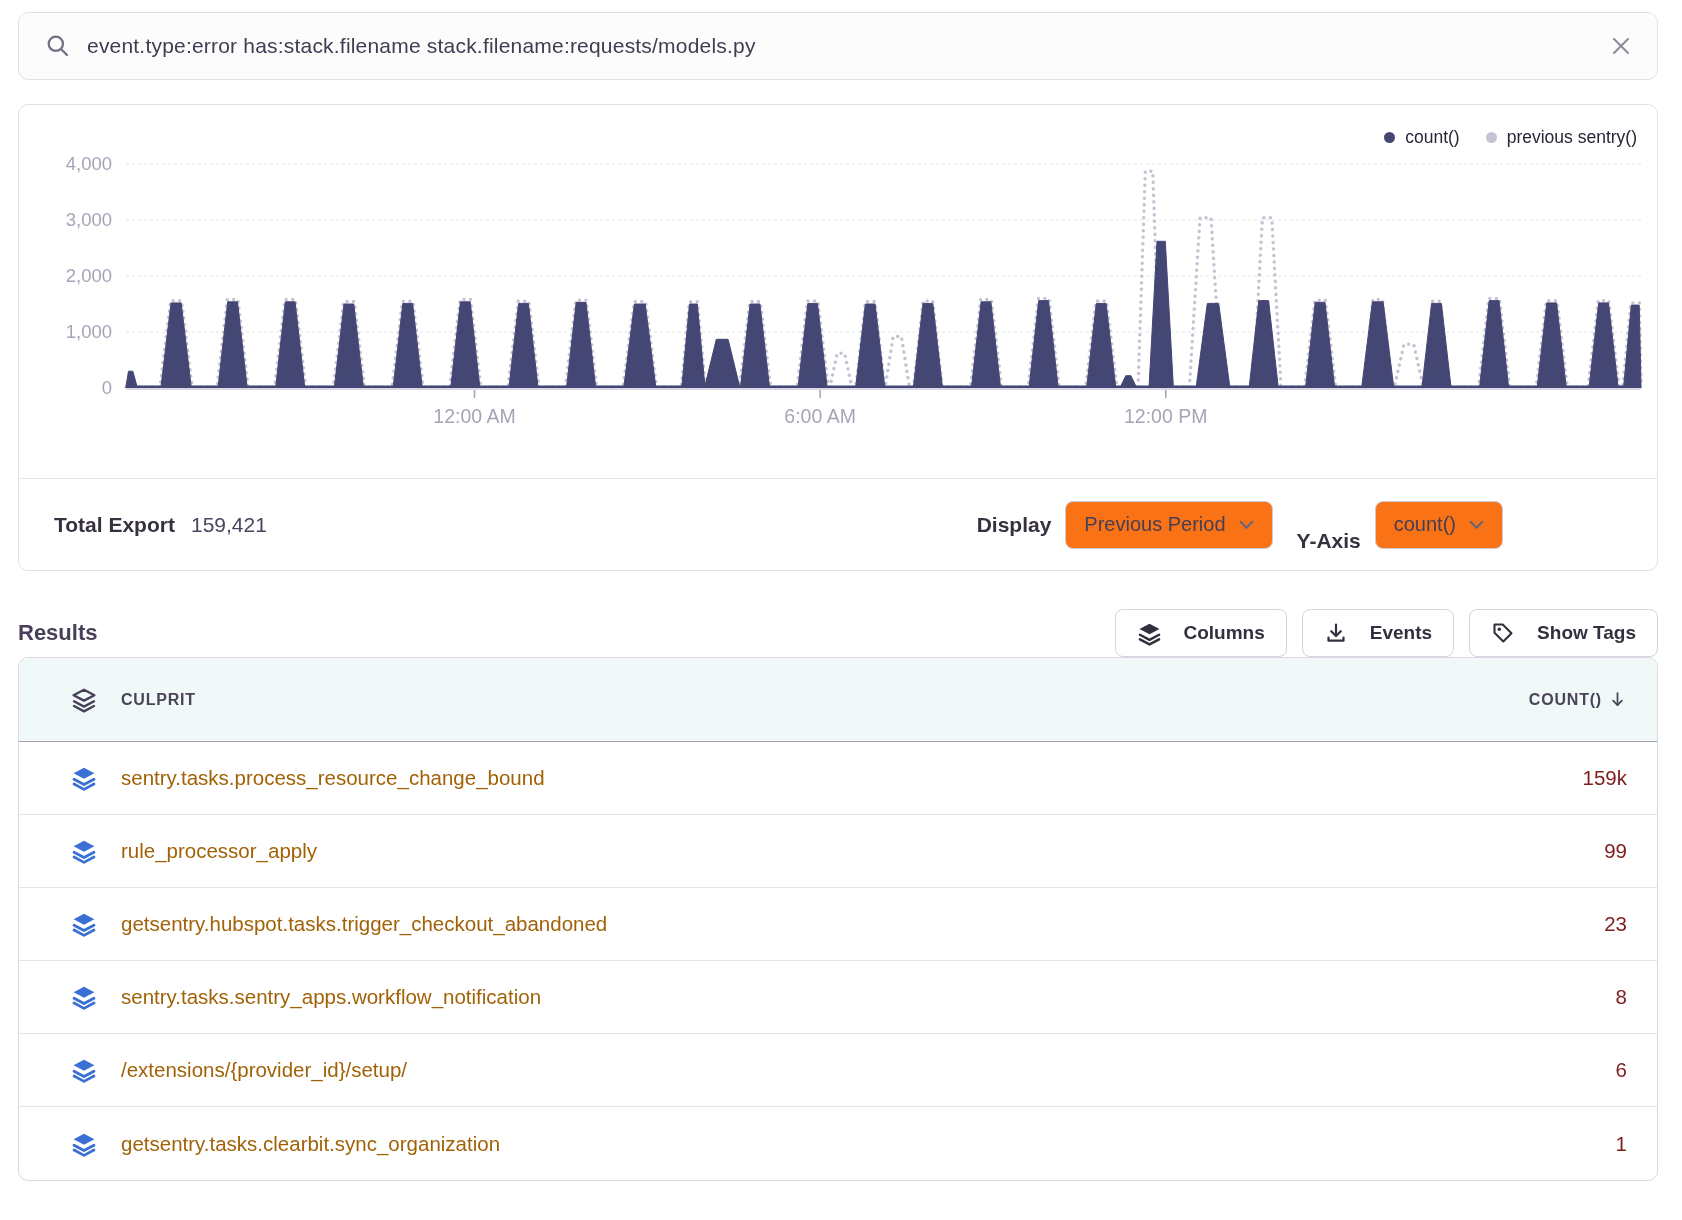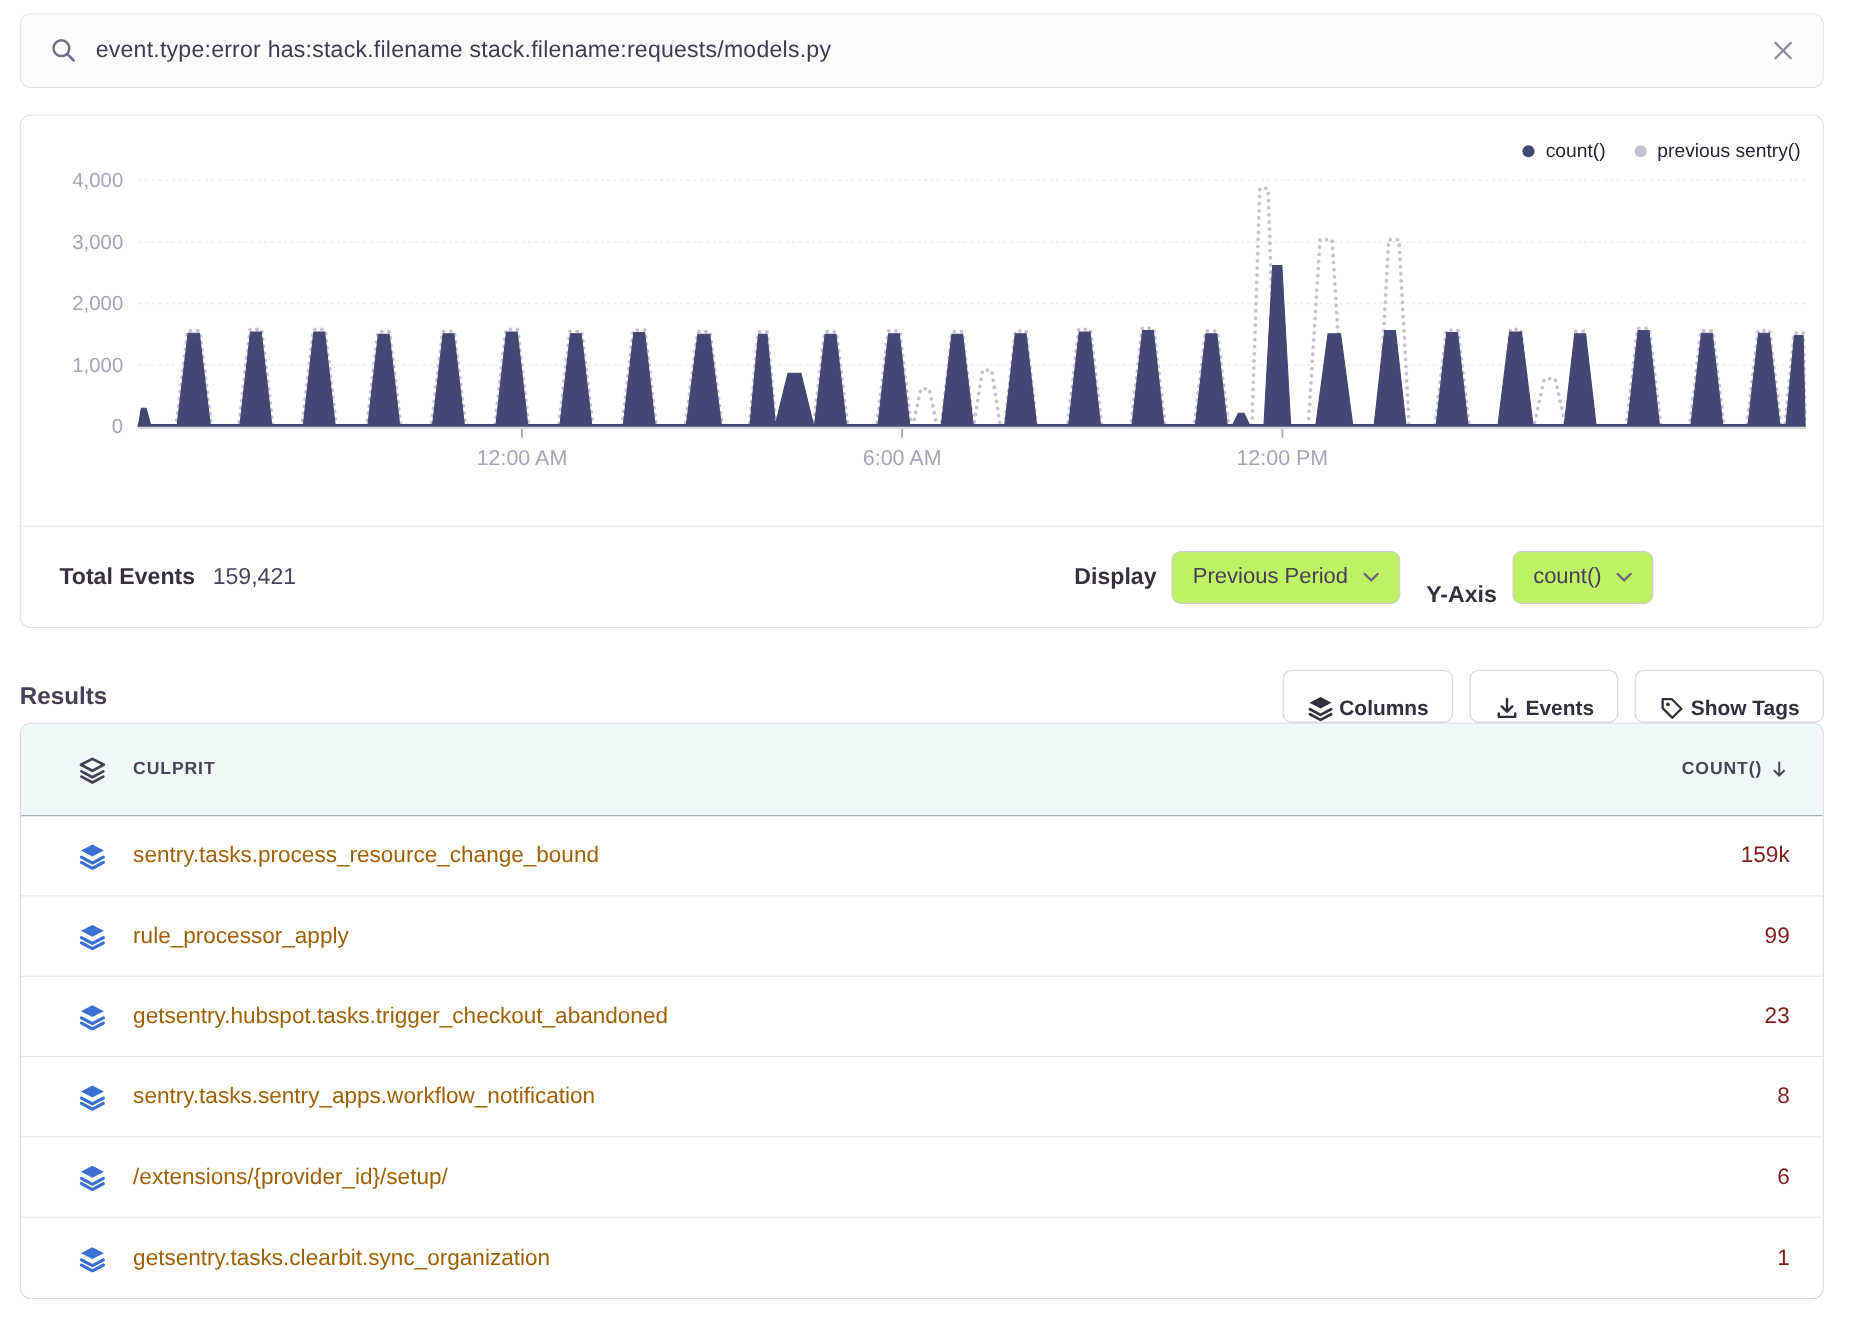--- a/index.html
+++ b/index.html
@@ -19,30 +19,30 @@
   .legend-item { display:flex; align-items:center; gap:10px; cursor:pointer; }
   .legend-dot { width:11px; height:11px; border-radius:50%; }
   .legend-label { font-size:17.5px; color:#2a2535; }
   .chart-svg { position:absolute; top:10px; left:0; }
 
   .panel-footer { position:absolute; left:0; right:0; bottom:0; height:92px; border-top:1.5px solid #e8e5ee;
     display:flex; align-items:center; padding:0 154px 0 35px; }
   .fe-label { font-size:21px; font-weight:bold; color:#37313f; }
   .fe-value { font-size:21px; color:#4b4460; margin-left:16px; }
   .spacer { flex:1; }
-  .dropdown-btn { height:48px; background:#bef264; border:1.5px solid #cfcadb; border-radius:8px; display:flex; align-items:center;
+  .dropdown-btn { height:48px; background:#f97316; border:1.5px solid #cfcadb; border-radius:8px; display:flex; align-items:center;
     gap:13px; padding:0 18px; font-size:20px; color:#453e55; cursor:pointer; font-family:inherit; }
   .ml14 { margin-left:14px; } .ml24 { margin-left:24px;margin-top:32px; }
 
   
   .results-row { margin-top:38px; height:48px; display:flex; align-items:center; justify-content:space-between; }
   .results-heading { font-size:22px; font-weight:bold; color:#473f57; }
   .btn-group { display:flex; gap:15px; }
-  .action-btn { height:48px; background:#fff; border:1.5px solid #d6d2de; border-radius:8px; display:flex; align-items:flex-end;
-    gap:5px; padding:0 21px; font-size:19px; font-weight:bold; color:#342f3e; cursor:pointer; font-family:inherit; }
+  .action-btn { height:48px; background:#fff; border:1.5px solid #d6d2de; border-radius:8px; display:flex; align-items:center;
+    gap:22px; padding:0 21px; font-size:19px; font-weight:bold; color:#342f3e; cursor:pointer; font-family:inherit; }
 
   
   .table { border:1.5px solid #dcd8e3; border-radius:10px; overflow:hidden; background:#fff; }
   .thead { height:84px; background:#f1f8f8; display:flex; align-items:center; padding:0 30px 0 52px; border-bottom:1.5px solid #a7a1b2; }
   .th-label { margin-left:24px; font-size:16px; font-weight:bold; letter-spacing:.8px; color:#4a4459; }
   .th-count { margin-left:auto; display:flex; align-items:center; gap:6px; cursor:pointer; }
   .trow { height:73px; display:flex; align-items:center; padding:0 30px 0 52px; border-bottom:1.5px solid #e6e3ec; }
   .trow:last-child { border-bottom:none; }
   .culprit { margin-left:24px; font-size:20.5px; color:#a16207; }
   .cnt { margin-left:auto; font-size:20.5px; color:#7f1d1d; }
@@ -94,21 +94,21 @@
         <line x1="107" y1="274" x2="1622" y2="274" stroke="#dcd7e4" stroke-width="2"></line>
         <line x1="455.50760456273764" y1="275" x2="455.50760456273764" y2="283" stroke="#aaa4b8" stroke-width="1.6"></line>
         <text x="455.50760456273764" y="308" text-anchor="middle" font-size="19.5" fill="#aaa3b8">12:00 AM</text>
         <line x1="801.1349809885932" y1="275" x2="801.1349809885932" y2="283" stroke="#aaa4b8" stroke-width="1.6"></line>
         <text x="801.1349809885932" y="308" text-anchor="middle" font-size="19.5" fill="#aaa3b8">6:00 AM</text>
         <line x1="1146.7623574144486" y1="275" x2="1146.7623574144486" y2="283" stroke="#aaa4b8" stroke-width="1.6"></line>
         <text x="1146.7623574144486" y="308" text-anchor="middle" font-size="19.5" fill="#aaa3b8">12:00 PM</text>
       </svg>
 
     <div class="panel-footer">
-      <span class="fe-label">Total Events</span>
+      <span class="fe-label">Total Export</span>
       <span class="fe-value">159,421</span>
       <span class="spacer"></span>
       <span class="fe-label">Display</span>
       <button class="dropdown-btn ml14">
         <span>Previous Period</span>
         <svg width="15" height="10" viewBox="0 0 14 9">
           <path d="M1.5 1.5 L7 7 L12.5 1.5" fill="none" stroke="#6b6578" stroke-width="2" stroke-linecap="round"></path>
         </svg>
       </button>
       <span class="fe-label ml24">Y-Axis</span>

